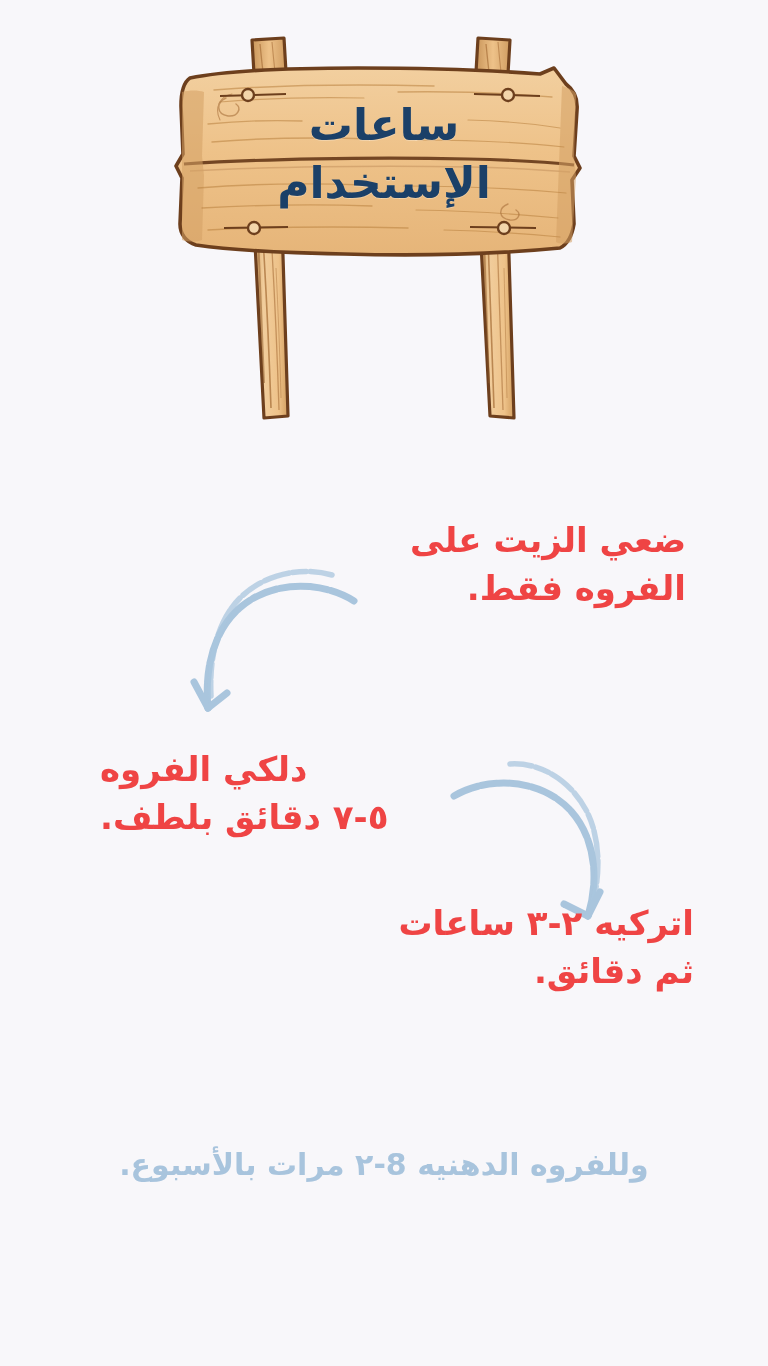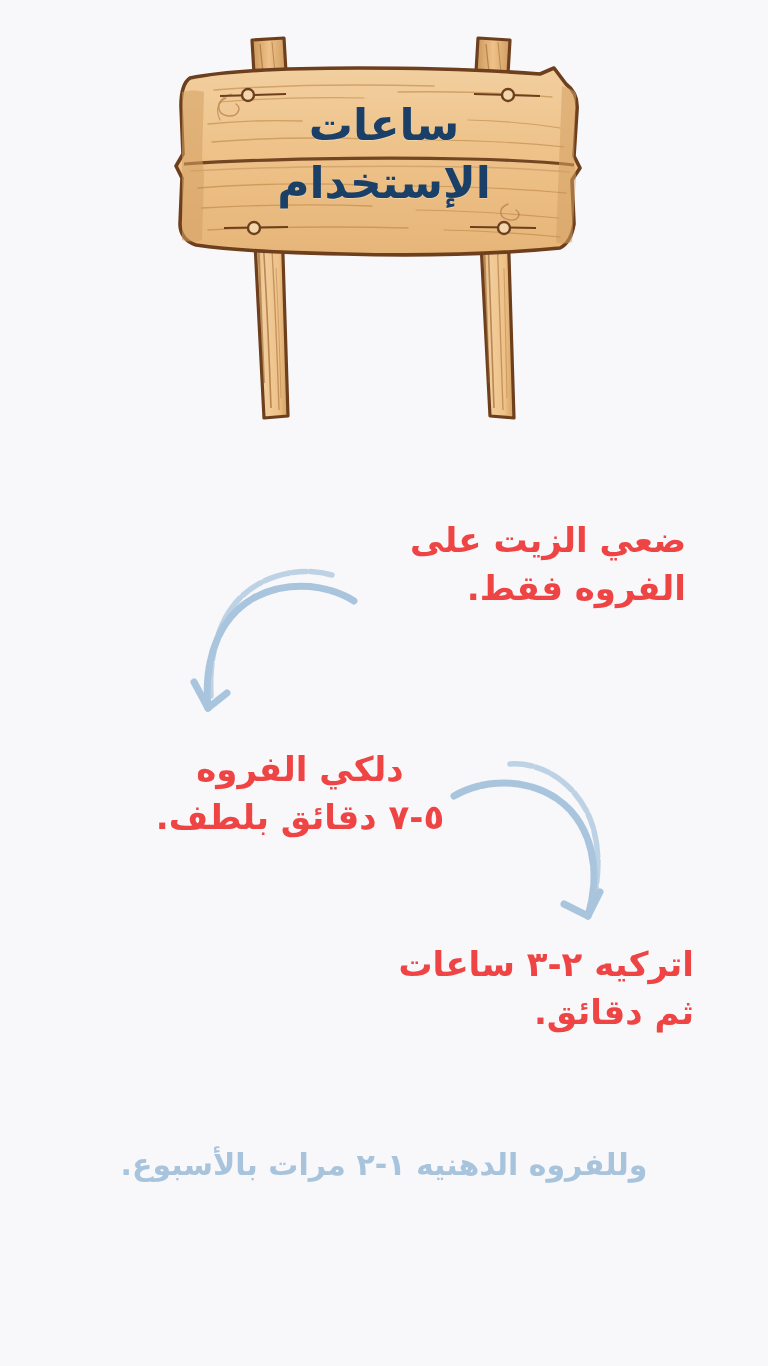--- a/index.html
+++ b/index.html
@@ -64,26 +64,26 @@
   .step-1 {
     right: 82px;
     top: 516px;
     width: 420px;
     text-align: right;
   }
   .step-2 {
     left: 100px;
     top: 745px;
     width: 400px;
-    text-align: center;
+    text-align: left;
     direction: rtl;
   }
   .step-3 {
     right: 74px;
-    top: 940px;
+    top: 899px;
     width: 460px;
     text-align: right;
   }
 
   
   .footer-note {
     position: absolute;
     left: 0;
     top: 1142px;
     width: 768px;
@@ -259,16 +259,16 @@
       <path d="M152,164 L164,140" stroke-width="7"></path>
     </g>
   </svg>
 
   <div class="step step-3">
     <div>اتركيه ٢-٣ ساعات</div>
     <div>ثم دقائق.</div>
   </div>
 
   <div class="footer-note">
-    <span class="footer-line">وللفروه الدهنيه ١-٢ مرات بالأسبوع.</span>
+    <span class="footer-line">وللفروه الدهنيه 8-٢ مرات بالأسبوع.</span>
   </div>
 
 </div>
 
 </body></html>

